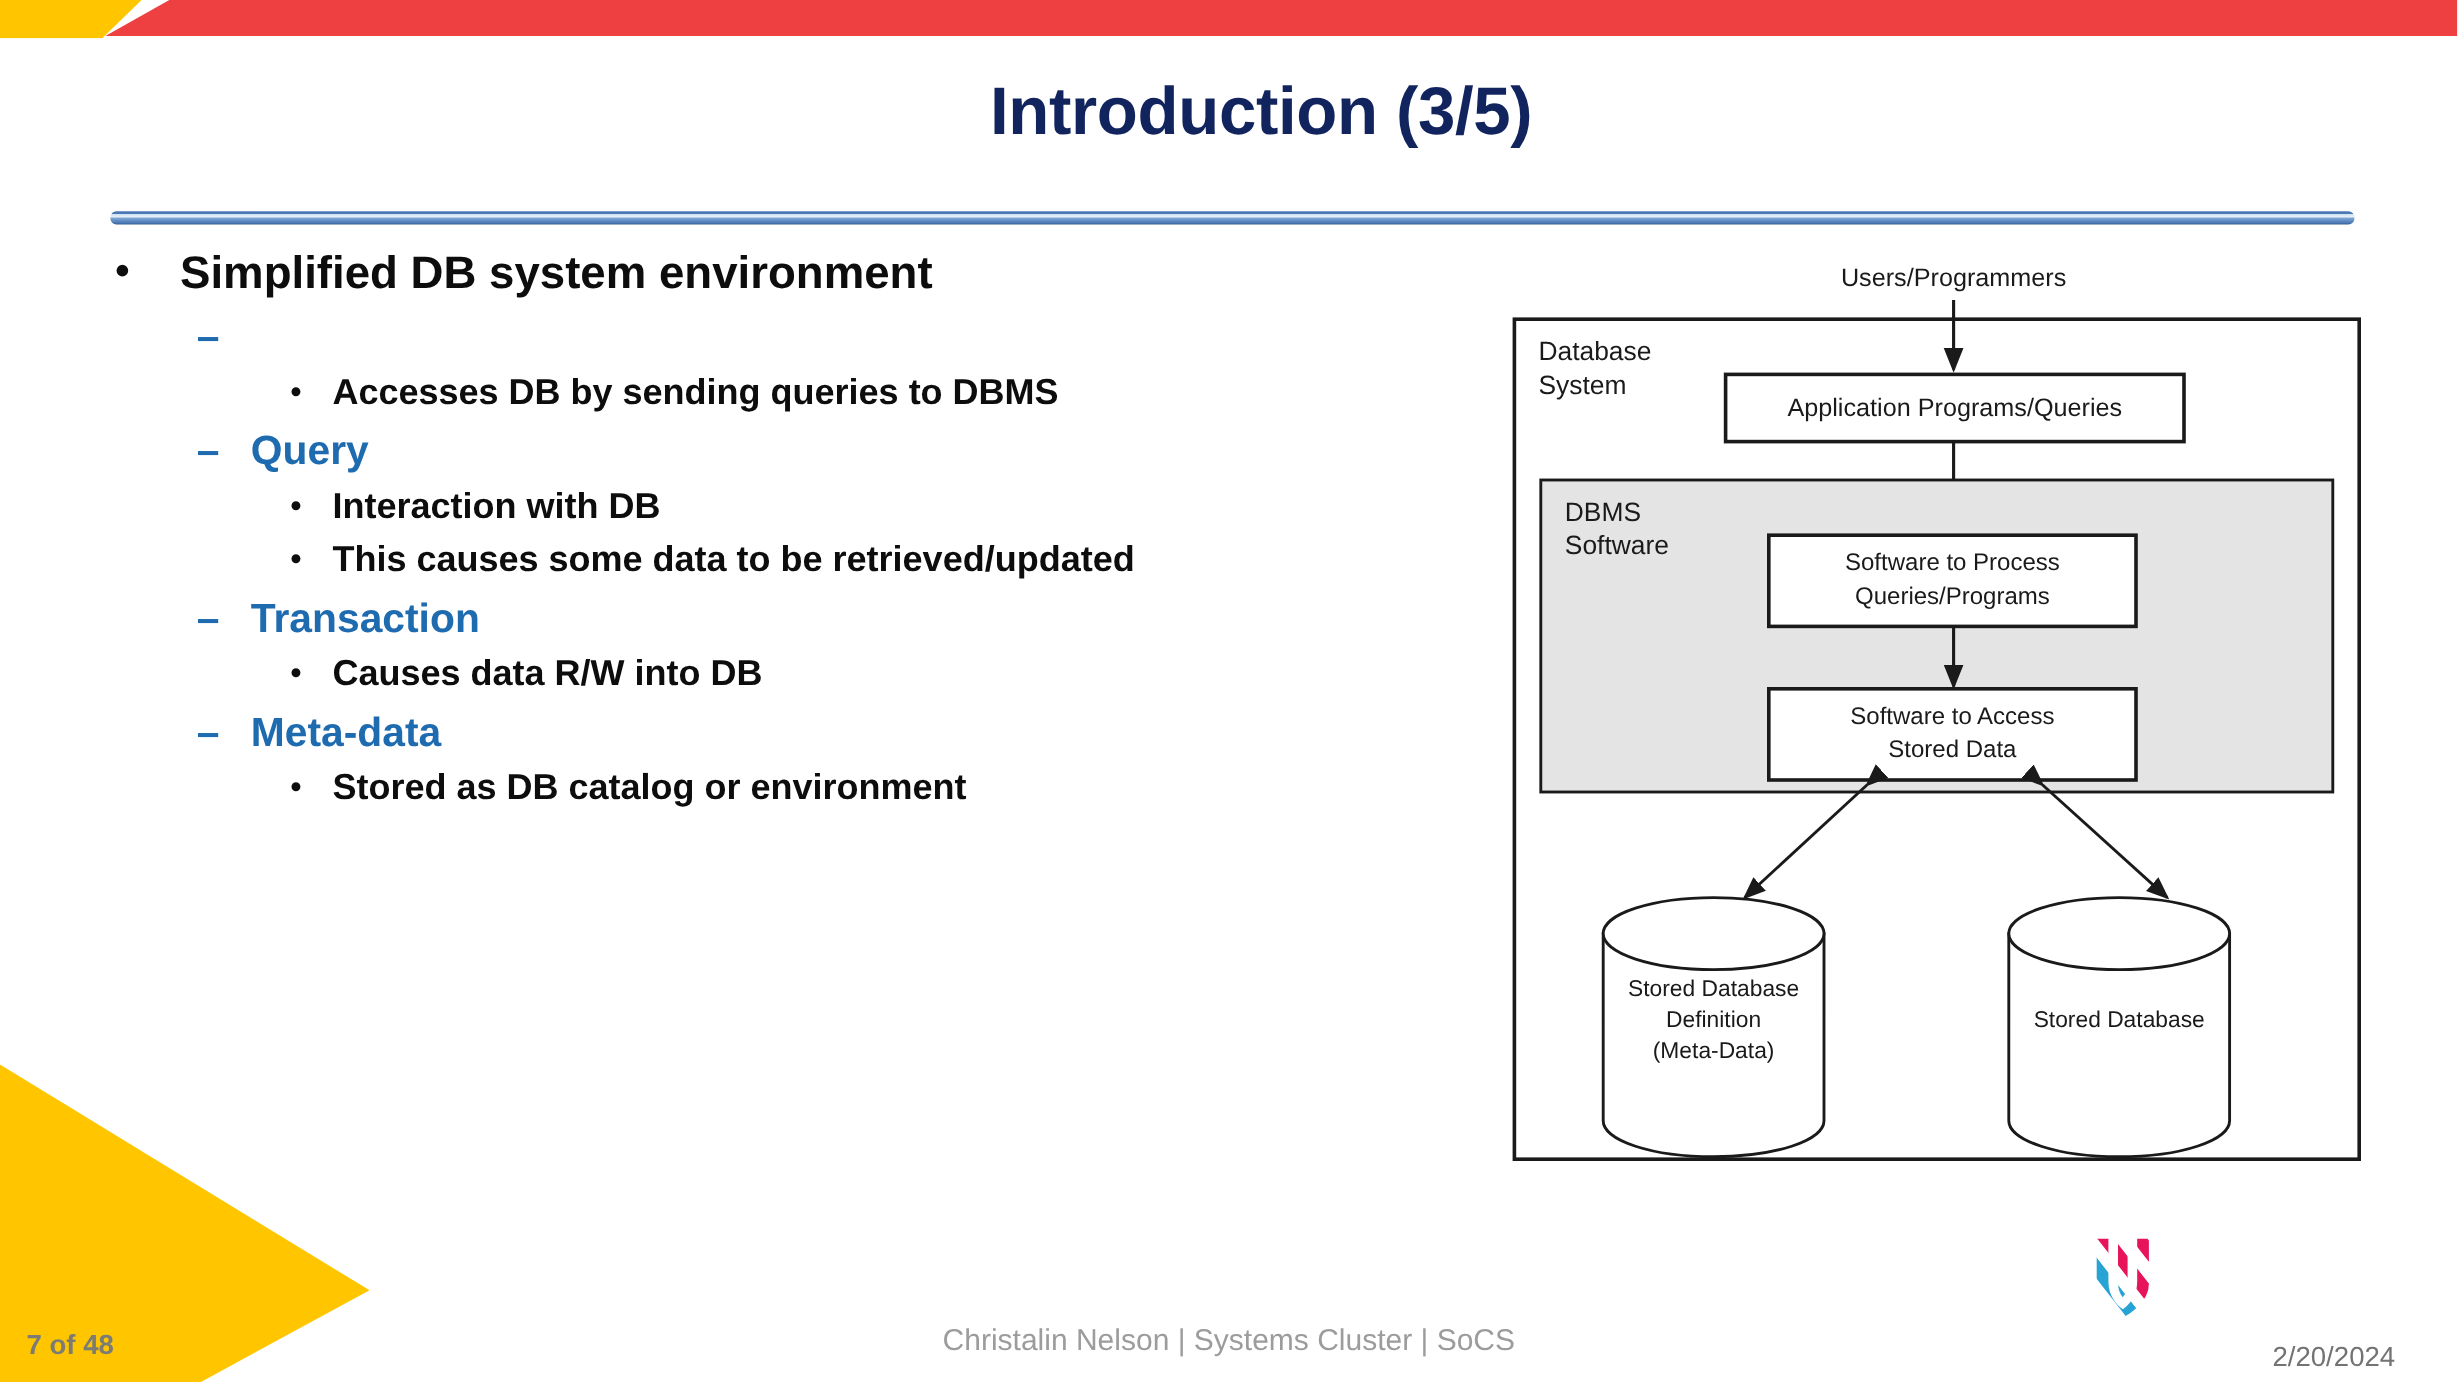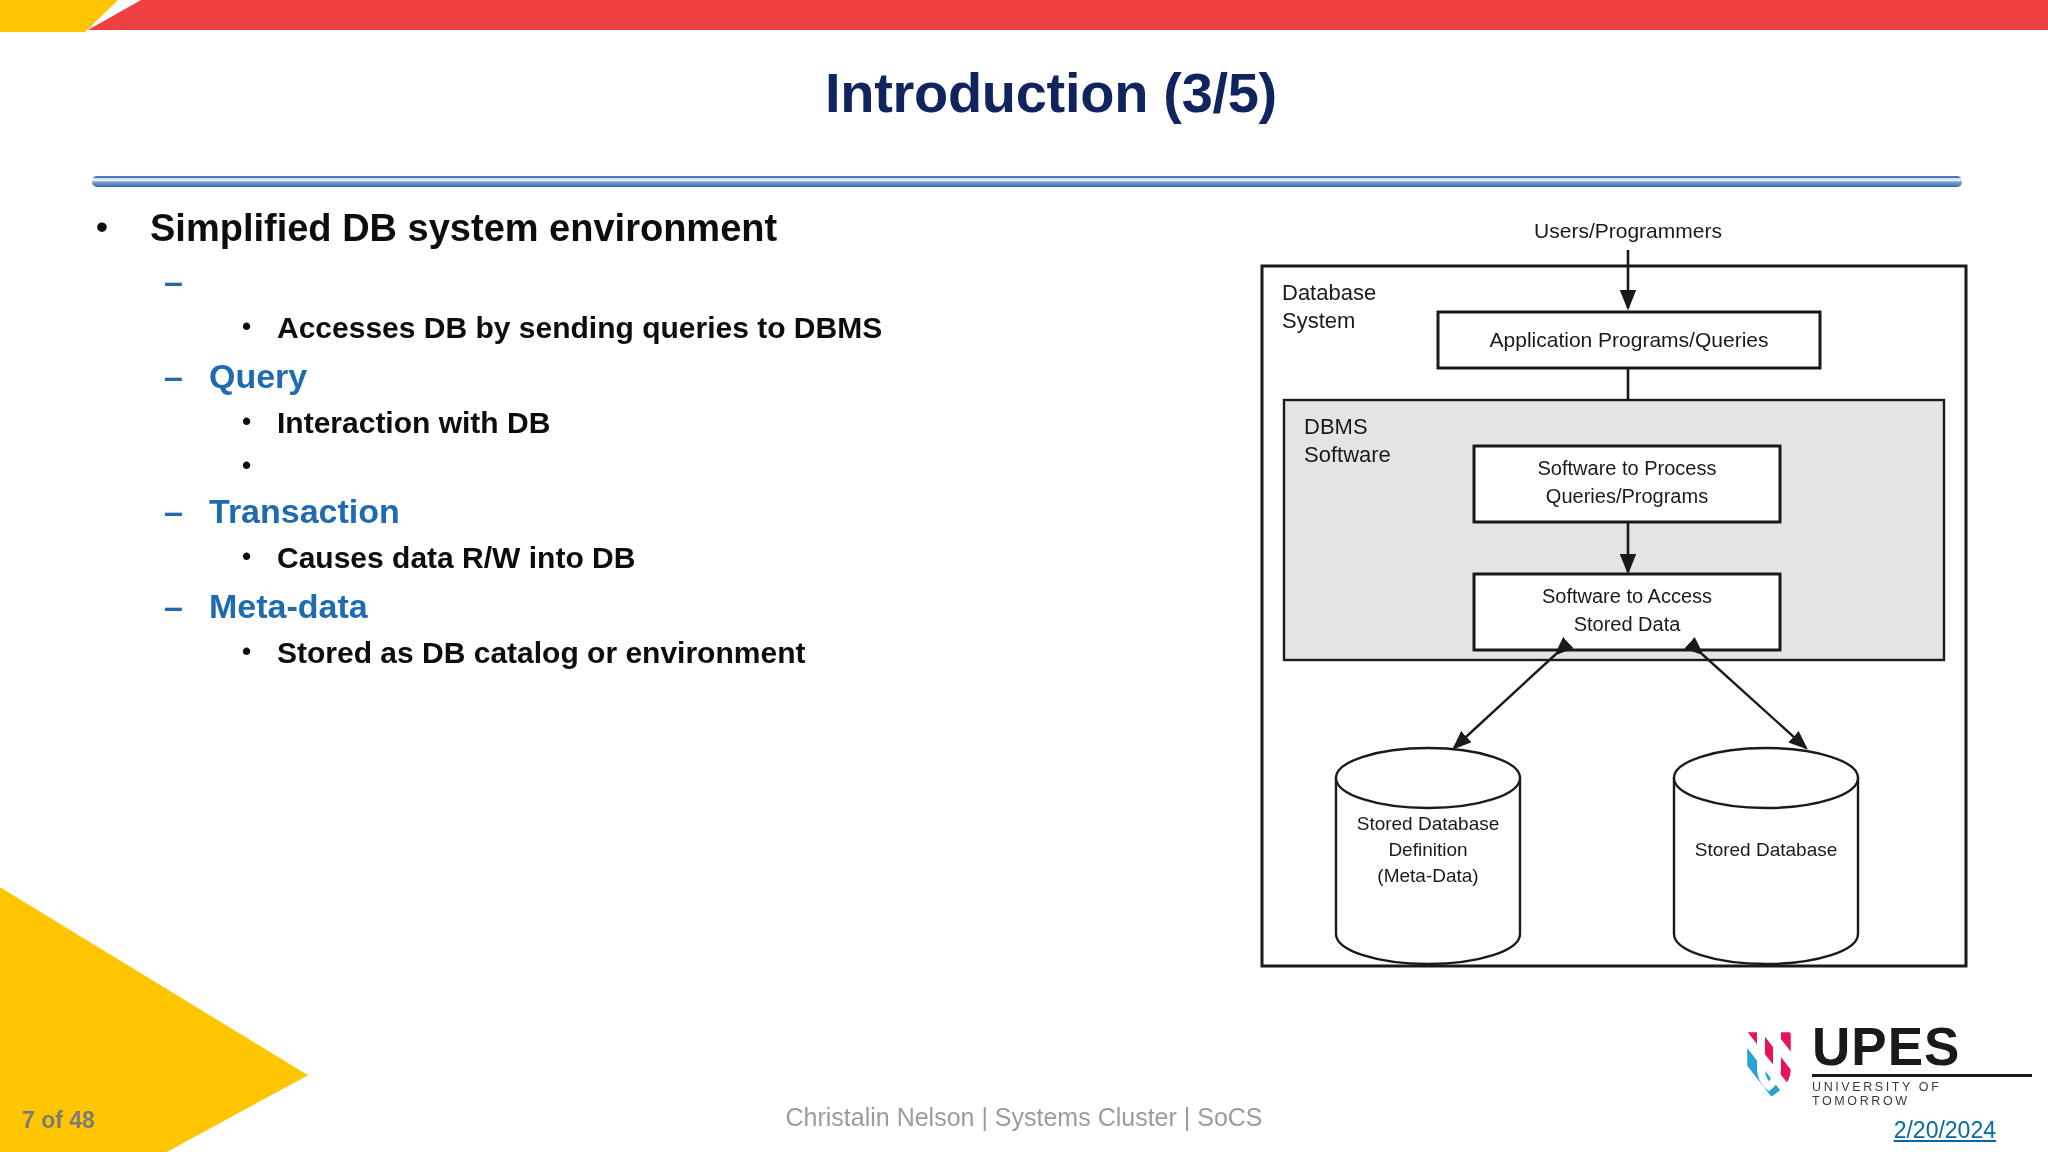--- a/index.html
+++ b/index.html
@@ -136,23 +136,22 @@
     width: 2048px;
     text-align: center;
     font-size: 25px;
     color: #9C9C9C;
     z-index: 4;
   }
   .footer-date {
     position: absolute;
     right: 52px; top: 1117px;
     font-size: 23px;
-    color: #0369a1;
+    color: #737373;
     z-index: 4;
-    text-decoration: underline;
   }
 
   
   .logo {
     position: absolute;
     left: 1742px; top: 1026px;
     width: 290px; height: 78px;
     display: flex;
     align-items: center;
     z-index: 4;
@@ -209,20 +208,21 @@
     <span class="tx">Query</span>
   </div>
 
   <div class="li lvl3">
     <span class="mk">•</span>
     <span class="tx">Interaction with DB</span>
   </div>
 
   <div class="li lvl3">
     <span class="mk">•</span>
+    <span class="tx">This causes some data to be retrieved/updated</span>
   </div>
 
   <div class="li lvl2">
     <span class="mk">–</span>
     <span class="tx">Transaction</span>
   </div>
 
   <div class="li lvl3">
     <span class="mk">•</span>
     <span class="tx">Causes data R/W into DB</span>
@@ -318,18 +318,13 @@
         <rect x="20" y="-18" width="10" height="120" fill="#ffffff"></rect>
         <rect x="30" y="-18" width="11" height="120" fill="#E8145A"></rect>
         <rect x="41" y="-18" width="11" height="120" fill="#ffffff"></rect>
         <rect x="52" y="-18" width="11" height="120" fill="#E8145A"></rect>
       </g>
       <path d="M15,0 L15,40 C15,52 22,60 27,63 C32,60 39,52 39,40 L39,0 L31,0 L31,40
                C31,47 29,51 27,53 C25,51 23,47 23,40 L23,0 Z" fill="#ffffff"></path>
     </g>
     <path d="M4,3 L50,3 L50,42 C50,58 32,69 27,71 C22,69 4,58 4,42 Z" fill="none" stroke="#ffffff" stroke-width="2.5"></path>
   </svg>
-  <div class="logo-text">
-    <div class="logo-word">UPES</div>
-    <div class="logo-rule"></div>
-    <div class="logo-tag">UNIVERSITY OF TOMORROW</div>
-  </div>
 </div>
 
 </body></html>

